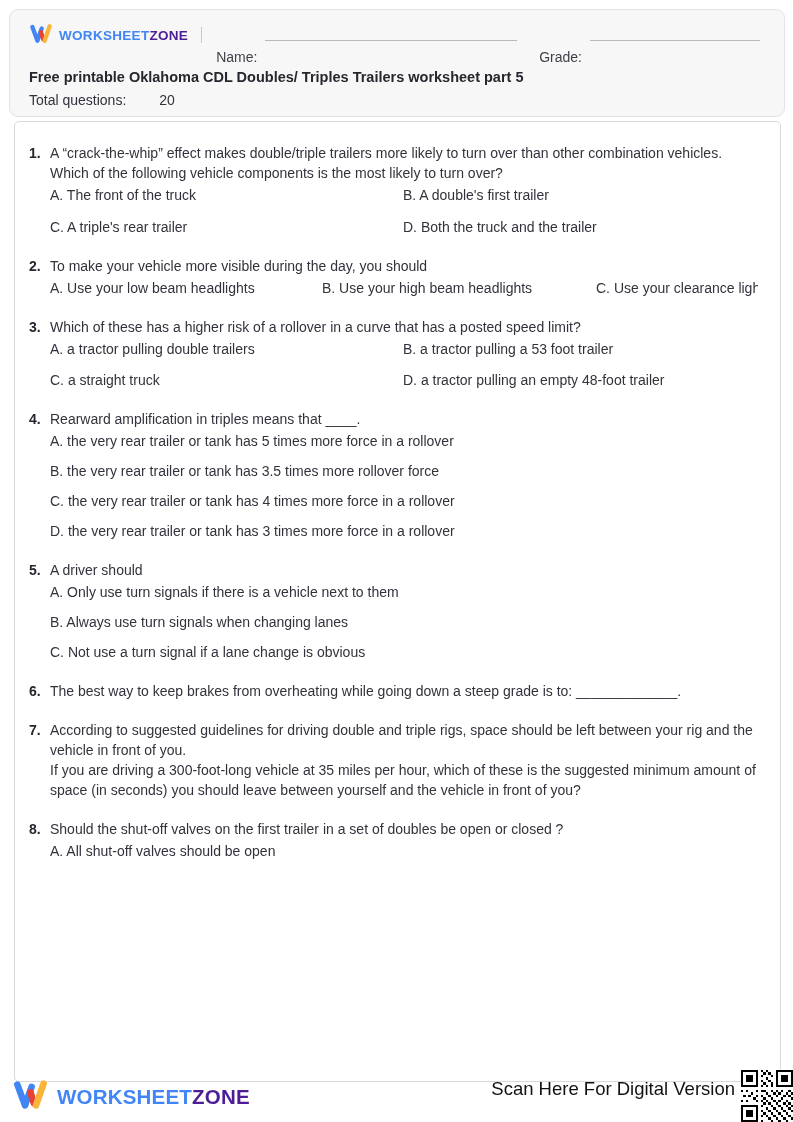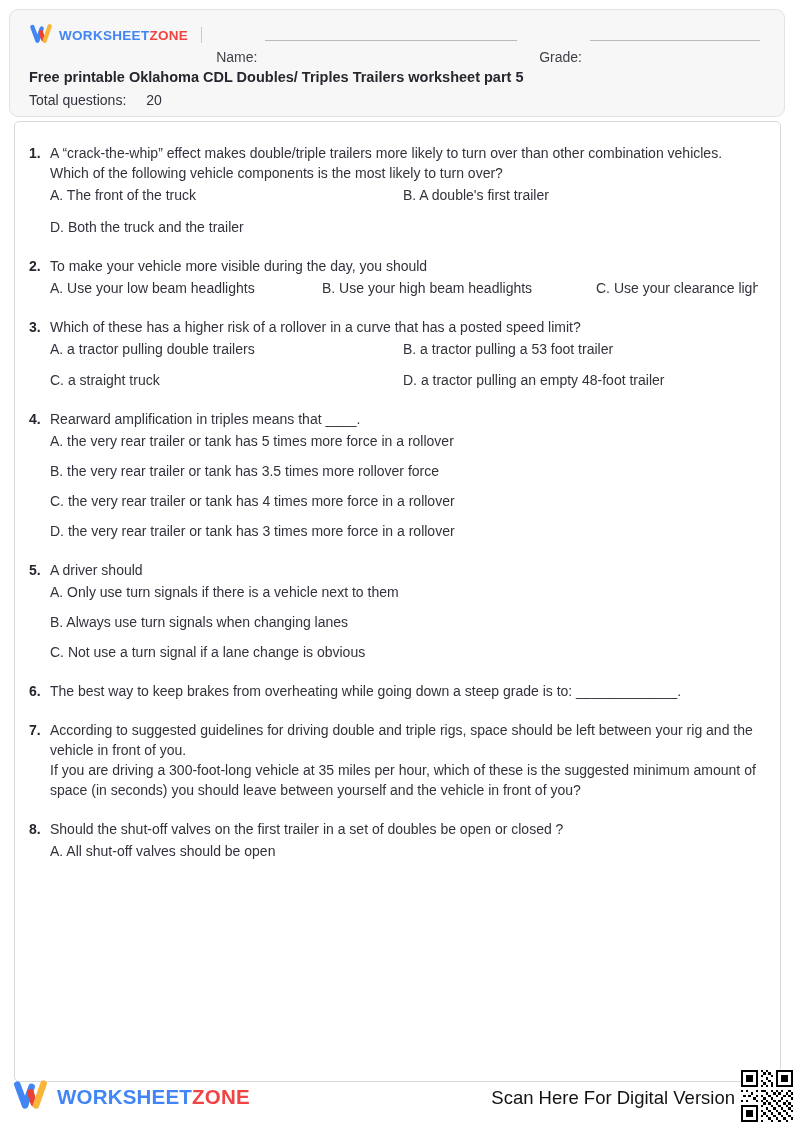--- a/index.html
+++ b/index.html
@@ -6,49 +6,49 @@
   html,body { width:793px; height:1122px; background:#ffffff; overflow:hidden; position:relative;
     font-family:"Liberation Sans", sans-serif; color:#32323c; }
 
   
   .header-card { position:absolute; left:9px; top:9px; width:776px; height:108px;
     background:#f7f7f8; border:1px solid #e3e3e6; border-radius:9px; padding:13px 24px 0 19px; }
   .header-row { display:flex; align-items:center; height:24px; }
   .brand { display:flex; align-items:center; gap:6px; }
   .brand-text { font-weight:bold; font-size:13.5px; letter-spacing:.3px; white-space:nowrap; }
   .brand-blue { color:#4285f4; }
-  .brand-yellow { color:#ef4444; }
+  .brand-yellow { color:#4c1d95; }
   .header-divider { width:1px; height:16px; background:#c9c9ce; margin:0 14px 0 13px; }
   .name-label, .grade-label { font-size:14px; color:#3f3f49; white-space:nowrap;margin-top:44px; }
   .fill-line { border-bottom:1px solid #b8b8bf; height:12px; }
   .name-line { flex:1; margin-left:8px; margin-right:22px; }
   .grade-line { width:170px; margin-left:8px; }
   .ws-title { margin-top:22px; font-size:14.5px; font-weight:bold; color:#26262e; }
   .total-row { margin-top:7px; font-size:14px; color:#32323c; }
-  .total-value { margin-left:16px; }
+  .total-value { margin-left:29px; }
 
   
   .questions-card { position:absolute; left:14px; top:121px; width:767px; height:961px;
     background:#ffffff; border:1px solid #d9d9dd; border-radius:5px;
     padding:21px 22px 0 14px; overflow:hidden; }
   .question { display:flex; margin-bottom:19px; font-size:14px; }
   .qnum { width:21px; flex-shrink:0; font-weight:bold; line-height:20px; color:#26262e; }
   .qbody { flex:1; min-width:0; }
   .qtext { line-height:20px; }
   .opts { margin-top:3px; }
   .opt { line-height:19px; white-space:nowrap; overflow:hidden; }
   .opts-stack { display:flex; flex-direction:column; gap:11px; }
   .opts-2col { display:grid; grid-template-columns:353px 1fr; row-gap:12.5px; }
   .opts-3col { display:grid; grid-template-columns:234px 236px 1fr;gap:38px; }
   .opts-4col { display:grid; grid-template-columns:176px 176px 176px 1fr; }
 
   
   .footer-logo { position:absolute; left:12px; bottom:6px; display:flex; align-items:center; gap:8px; }
   .footer-brand-text { font-weight:bold; font-size:20.5px; letter-spacing:.2px; white-space:nowrap; }
-  .scan-text { position:absolute; right:58px; bottom:13px; font-size:18.5px; color:#121212; white-space:nowrap; }
+  .scan-text { position:absolute; right:58px; bottom:22px; font-size:18.5px; color:#121212; white-space:nowrap; }
   .qr { position:absolute; right:0; bottom:0; width:52px; height:52px; }
 </style>
 </head>
 <body>
 
 <div class="header-card">
   <div class="header-row">
     <div class="brand">
       <span>
         <svg width="24" height="23" viewBox="0 0 32 32">
@@ -74,20 +74,21 @@
 
 <div class="questions-card">
 
   <div class="question">
     <div class="qnum">1.</div>
     <div class="qbody">
       <div class="qtext">A “crack-the-whip” effect makes double/triple trailers more likely to turn over than other combination vehicles. Which of the following vehicle components is the most likely to turn over?</div>
       <div class="opts opts-2col">
         <div class="opt">A. The front of the truck</div>
         <div class="opt">B. A double's first trailer</div>
+        <div class="opt">C. A triple's rear trailer</div>
         <div class="opt">D. Both the truck and the trailer</div>
       </div>
     </div>
   </div>
 
   <div class="question">
     <div class="qnum">2.</div>
     <div class="qbody">
       <div class="qtext">To make your vehicle more visible during the day, you should</div>
       <div class="opts opts-3col">

